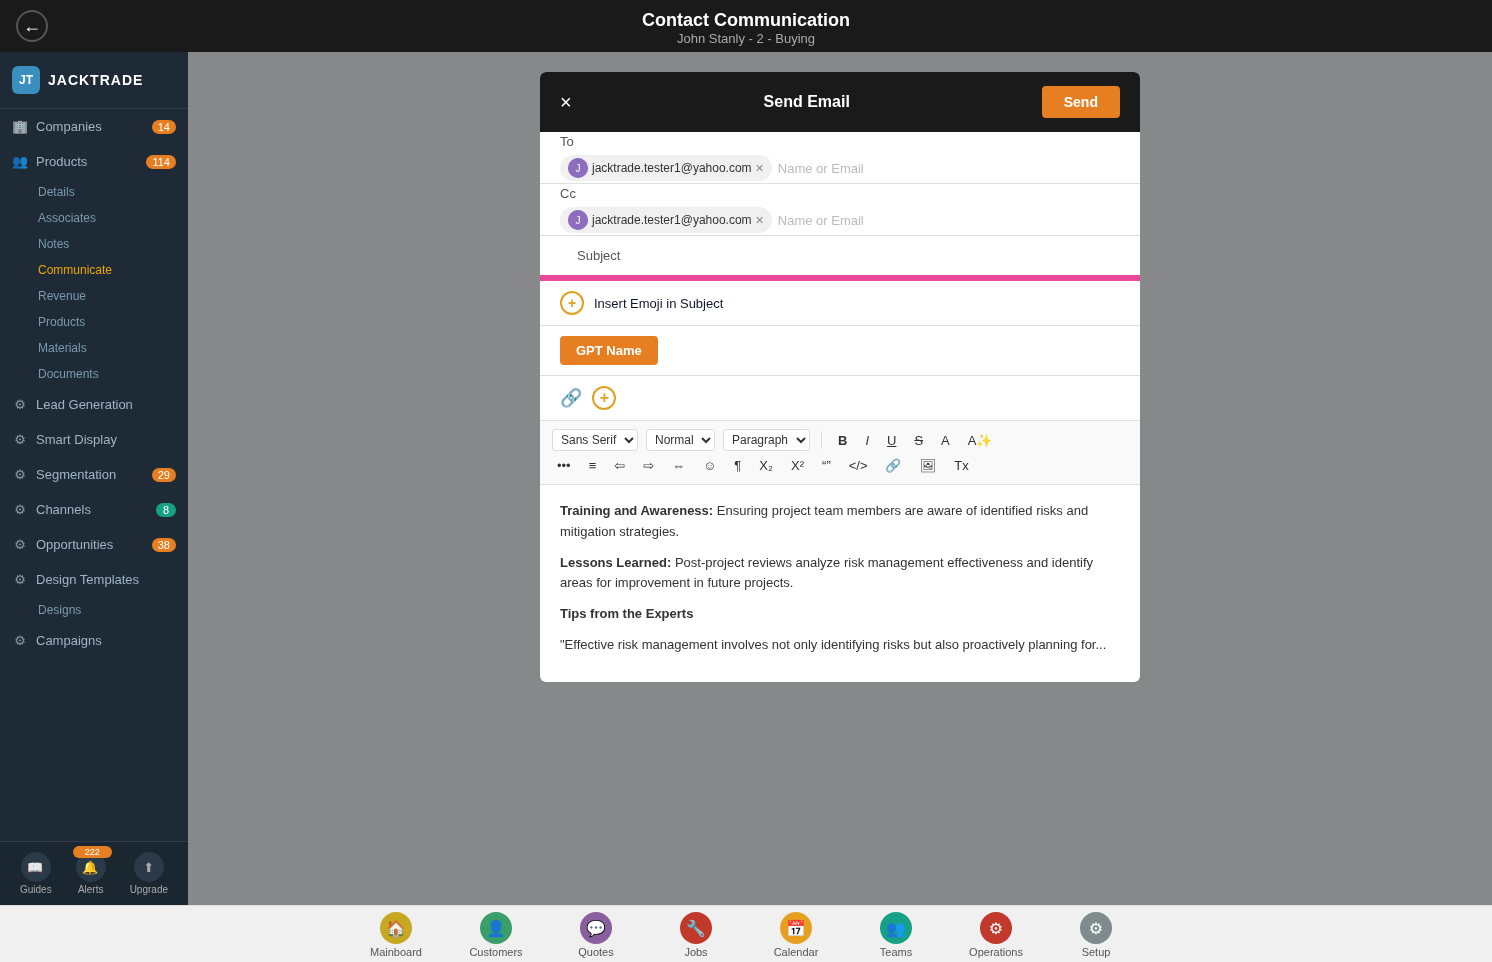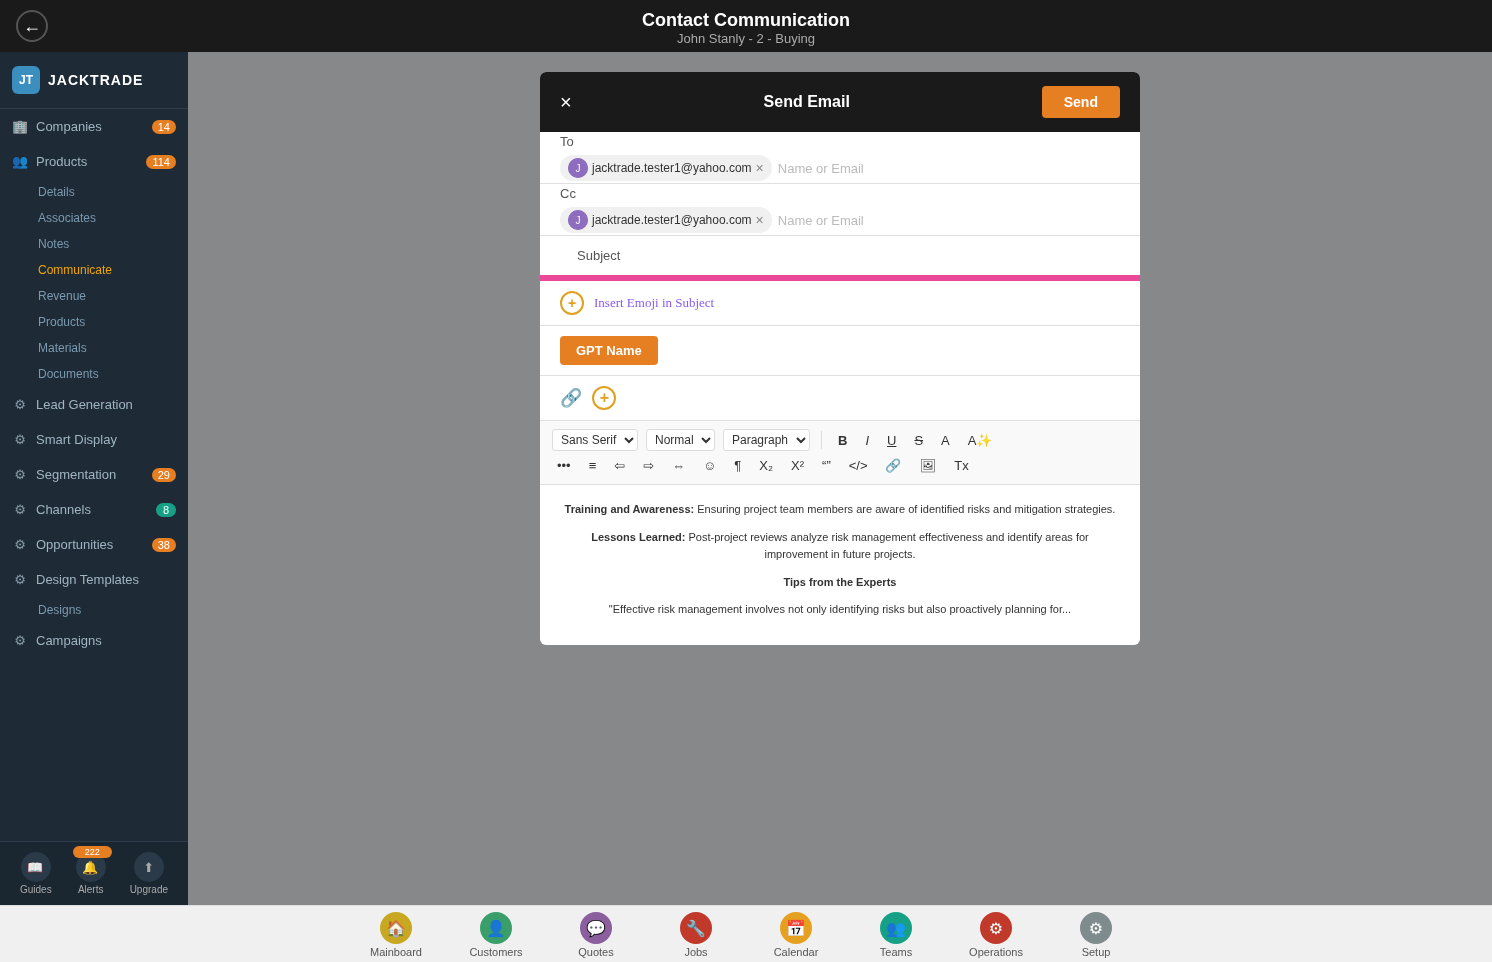--- a/index.html
+++ b/index.html
@@ -49,38 +49,38 @@
     .recipient-tag .avatar { width: 20px; height: 20px; border-radius: 50%; background: #8e6dbf; display: flex; align-items: center; justify-content: center; overflow: hidden; }
     .recipient-tag .remove { cursor: pointer; color: #888; font-size: 14px; line-height: 1; }
     .name-or-email-placeholder { color: #bbb; font-size: 13px; }
 
     .subject-field { padding: 12px 37px; border-bottom: 6px solid #ec4899; display: flex; align-items: center; gap: 15px; }
     .subject-label { font-size: 13px; color: #555; flex-shrink: 0; }
     .subject-text { font-size: 13px; color: #333; flex: 1; }
 
     .emoji-row { padding: 10px 20px; border-bottom: 1px solid #e0e0e0; display: flex; align-items: center; gap: 10px; cursor: pointer; }
     .emoji-btn { width: 24px; height: 24px; border-radius: 50%; border: 2px solid #e0a020; color: #e0a020; background: #fff; font-size: 14px; display: flex; align-items: center; justify-content: center; cursor: pointer; font-weight: bold; }
-    .emoji-label { font-size: 13px; color: #8b5cf6; font-family: Liberation Serif, serif; }
+    .emoji-label { font-size: 13px; color: #0f172a; }
 
     .gpt-row { padding: 10px 20px; border-bottom: 1px solid #e0e0e0; }
     .gpt-btn { background: #e67e22; color: #fff; border: none; padding: 7px 16px; border-radius: 4px; font-size: 13px; font-weight: 600; cursor: pointer; }
 
     .attach-row { padding: 10px 20px; border-bottom: 1px solid #e0e0e0; display: flex; align-items: center; gap: 10px; }
     .attach-icon { color: #888; font-size: 18px; cursor: pointer; }
     .attach-add { width: 24px; height: 24px; border-radius: 50%; border: 2px solid #e0a020; color: #e0a020; background: #fff; font-size: 16px; display: flex; align-items: center; justify-content: center; cursor: pointer; font-weight: bold; }
 
     
     .editor-toolbar { padding: 8px 12px; border-bottom: 1px solid #e0e0e0; display: flex; flex-direction: column; gap: 4px; background: #f9f9f9; }
     .toolbar-row { display: flex; align-items: center; gap: 8px; flex-wrap: wrap; }
     .toolbar-btn { background: transparent; border: none; cursor: pointer; padding: 3px 5px; border-radius: 3px; font-size: 13px; color: #333; display: flex; align-items: center; }
     .toolbar-select { border: 1px solid #ddd; border-radius: 3px; padding: 2px 4px; font-size: 12px; color: #333; background: #fff; cursor: pointer; }
     .toolbar-divider { width: 1px; height: 18px; background: #ddd; margin: 0 3px; }
 
     
-    .editor-content { padding: 16px 20px; font-size: 11px; line-height: 1.6; color: #333; min-height: 160px; overflow-y: auto; text-align: center; }
+    .editor-content { padding: 16px 20px; font-size: 13px; line-height: 1.6; color: #333; min-height: 160px; overflow-y: auto; }
     .editor-content .bold-label { font-weight: 700; }
     .editor-content p { margin-bottom: 10px; }
     .editor-content .section-title { font-weight: 700; margin-bottom: 6px; }
 
     
     .bottom-tabs { background: #f0f0f0; border-top: 1px solid #ddd; display: flex; align-items: center; justify-content: center; padding: 6px 0 4px; flex-shrink: 0; gap: 40px; }
     .tab-item { display: flex; flex-direction: column; align-items: center; gap: 2px; cursor: pointer; color: #666; min-width: 60px; }
     .tab-icon { width: 32px; height: 32px; border-radius: 50%; display: flex; align-items: center; justify-content: center; font-size: 16px; }
     .tab-label { font-size: 11px; color: #555; }
 

